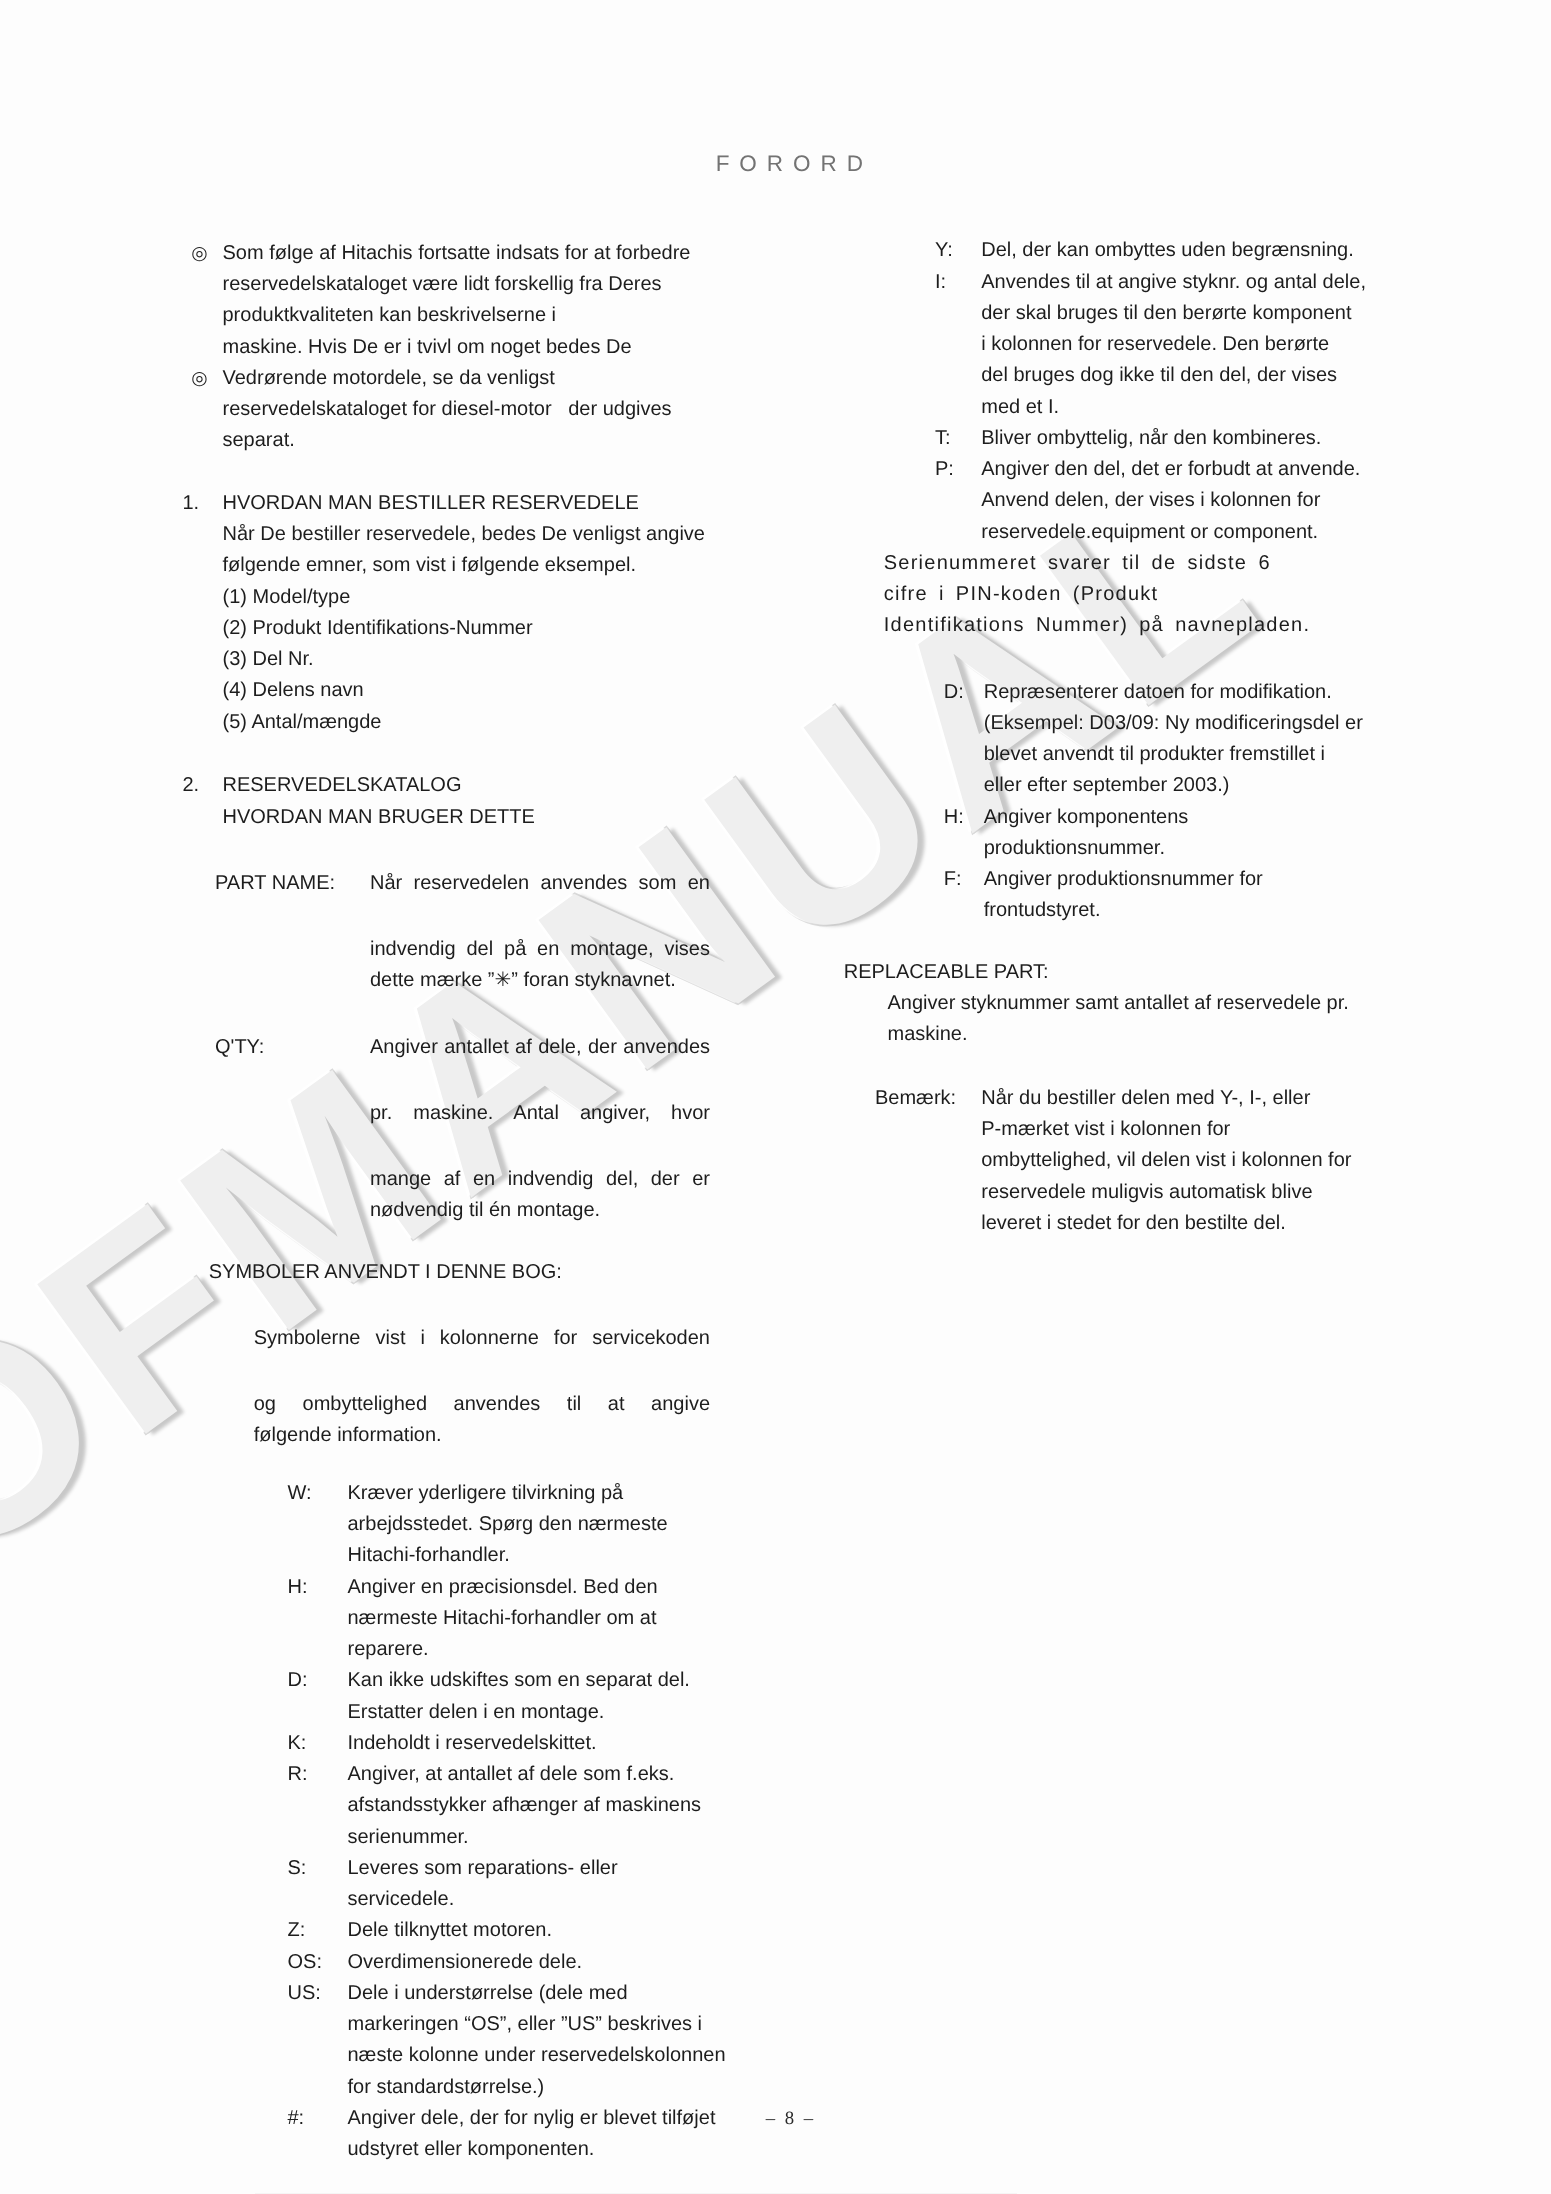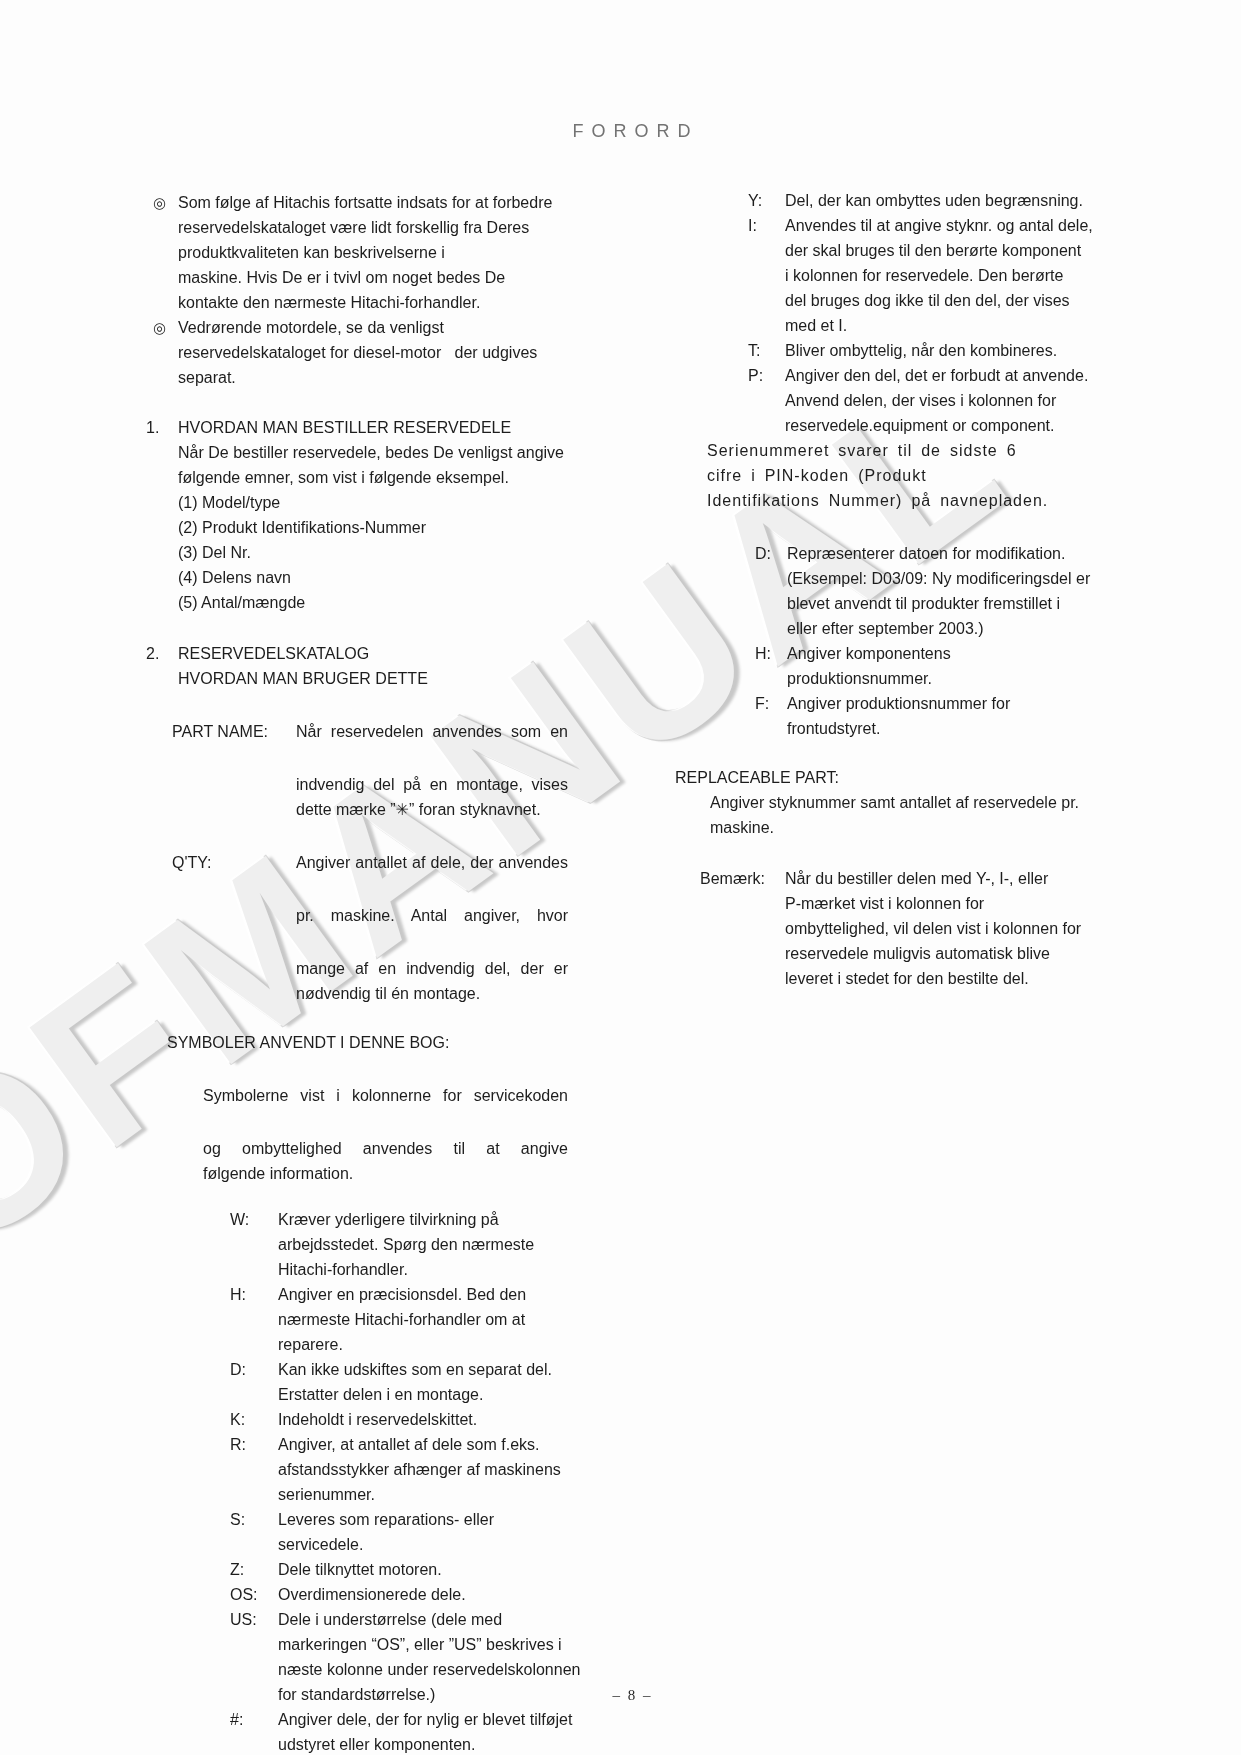--- a/index.html
+++ b/index.html
@@ -68,21 +68,20 @@
   <div class="title">FORORD</div>
 
   <div class="col left-col">
 
     <div class="block b-bullet">
       <span class="marker">◎</span>
       <div class="line">Som følge af Hitachis fortsatte indsats for at forbedre</div>
       <div class="line">reservedelskataloget være lidt forskellig fra Deres</div>
       <div class="line">produktkvaliteten kan beskrivelserne i</div>
       <div class="line">maskine. Hvis De er i tvivl om noget bedes De</div>
-      <div class="line">kontakte den nærmeste Hitachi-forhandler.</div>
     </div>
 
     <div class="block b-bullet">
       <span class="marker">◎</span>
       <div class="line">Vedrørende motordele, se da venligst</div>
       <div class="line">reservedelskataloget for diesel-motor   der udgives</div>
       <div class="line">separat.</div>
     </div>
 
     <div class="block b-section" style="margin-top:25px;">

